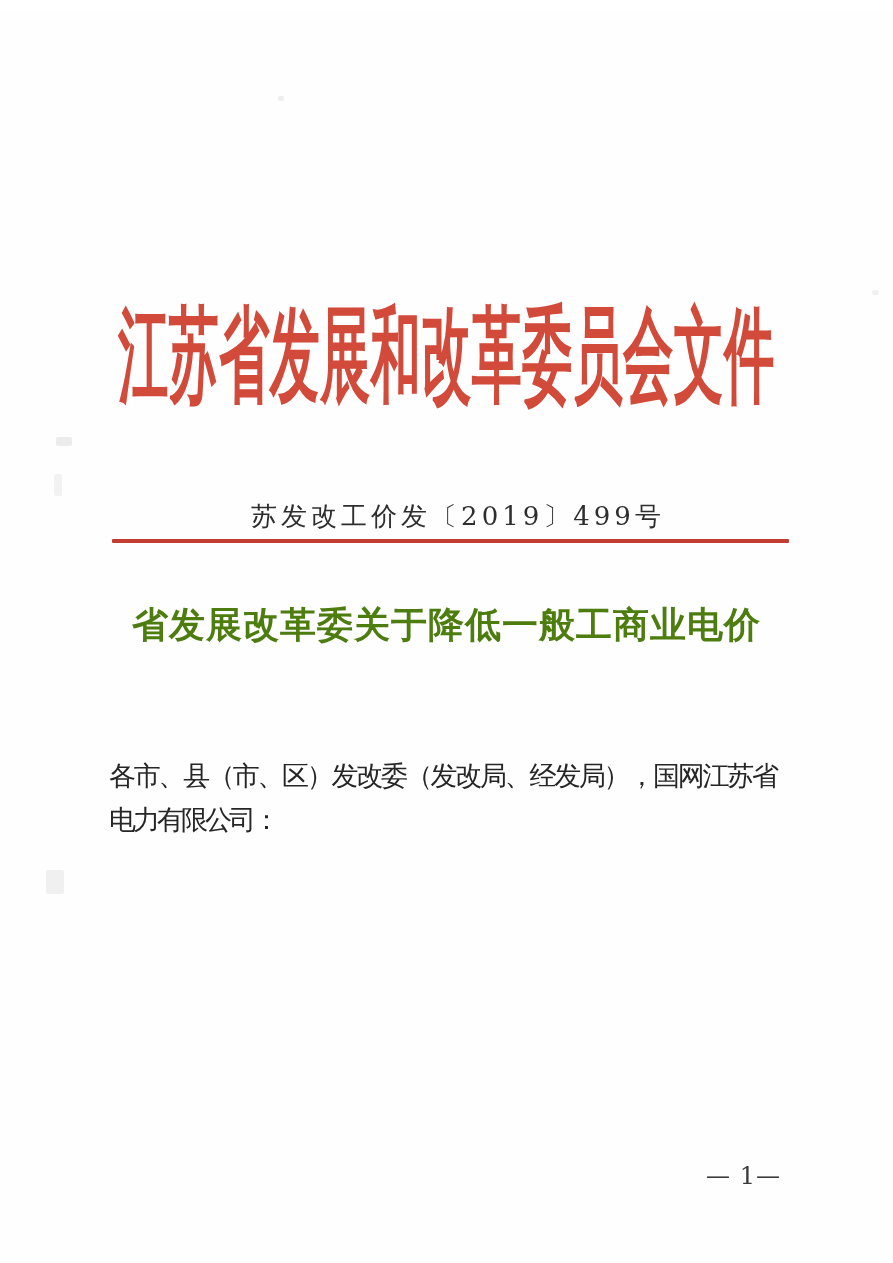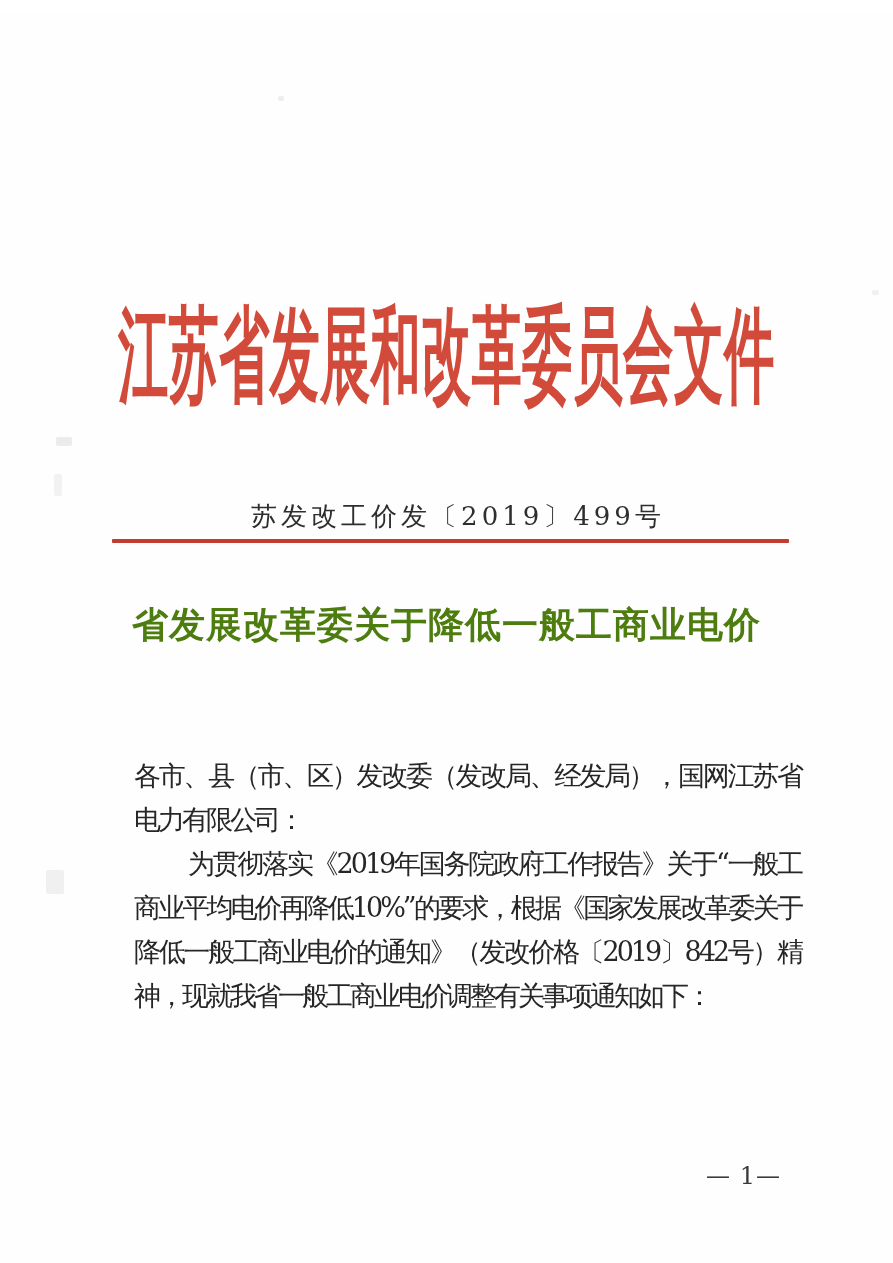--- a/index.html
+++ b/index.html
@@ -70,21 +70,21 @@
     text-align: center;
     font-size: 36px;
     line-height: 53px;
     font-weight: bold;
     color: #4d7c0f;
     letter-spacing: 1px;
   }
   .body-text {
     position: absolute;
     top: 742px;
-    left: 134px;
+    left: 109px;
     width: 667px;
     font-size: 27px;
     line-height: 44px;
     letter-spacing: -3px;
     color: #262626;
     text-align: justify;
   }
   .body-text p { margin: 0; }
   .body-text p.indent { text-indent: 2em; }
   .page-number {
@@ -113,18 +113,17 @@
   <div class="doc-number">苏发改工价发〔2019〕499号</div>
 
   <div class="red-rule" style="background: rgb(194, 61, 47);"></div>
 
   <div class="notice-title">
     <div>省发展改革委关于降低一般工商业电价</div>
   </div>
 
   <div class="body-text" style="color: rgb(38, 38, 38);">
     <p>各市、县（市、区）发改委（发改局、经发局），国网江苏省电力有限公司：</p>
-    <p class="indent">为贯彻落实《2019年国务院政府工作报告》关于“一般工商业平均电价再降低10%”的要求，根据《国家发展改革委关于降低一般工商业电价的通知》（发改价格〔2019〕842号）精神，现就我省一般工商业电价调整有关事项通知如下：</p>
   </div>
 
   <div class="page-number">— 1—</div>
 
 </div>
 
 </body></html>

